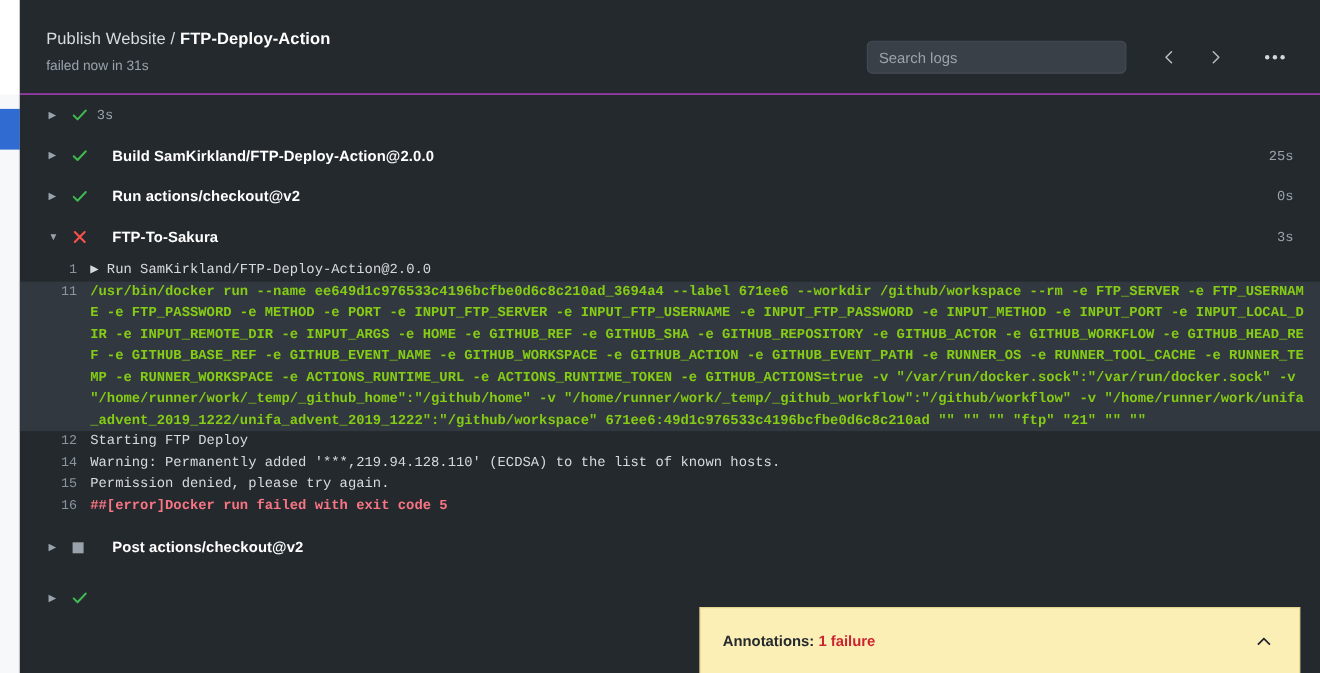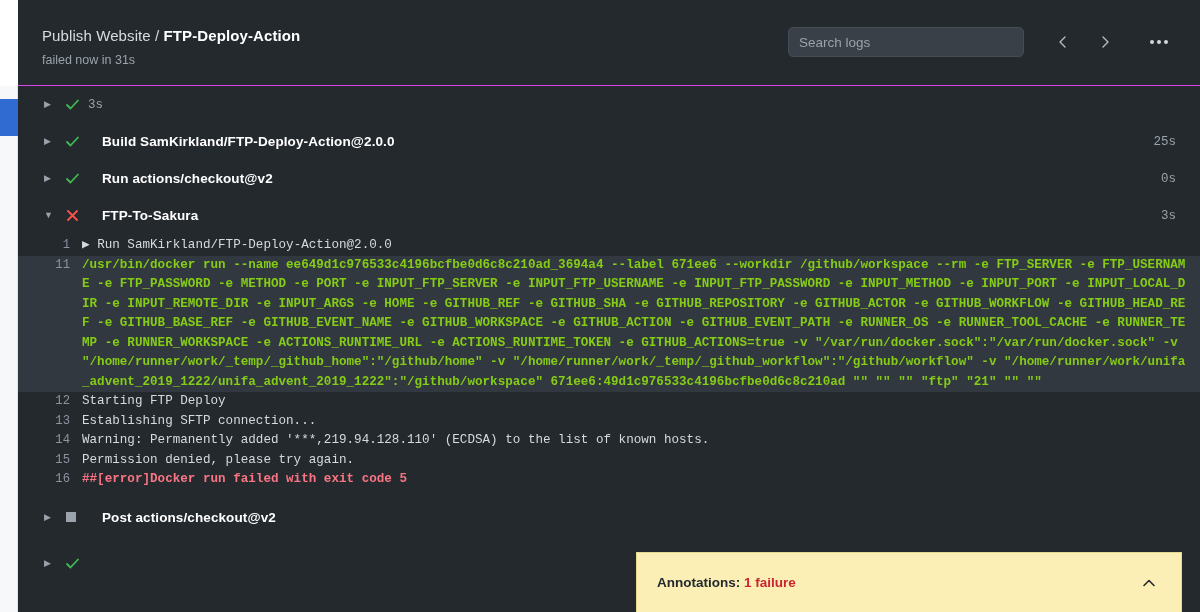--- a/index.html
+++ b/index.html
@@ -64,20 +64,21 @@
   .hdr-sub {
     margin-top: 8px;
     font-size: 12.5px;
     color: #9aa2ab;
     line-height: 15px;
   }
   .hdr-right {
     display: flex;
     align-items: center;
     gap: 12px;
+    margin-top: 10px;
   }
   .search-box {
     width: 236px; height: 30px;
     background: #3a4048;
     border: 1px solid #454c55;
     border-radius: 5px;
     color: #c3c9d0;
     font-size: 13.5px;
     font-family: "Liberation Sans", sans-serif;
     padding: 0 10px;
@@ -290,24 +291,20 @@
       </div>
       <div class="logline hl">
         <span class="ln">11</span>
         <span class="lt cmd">/usr/bin/docker run --name ee649d1c976533c4196bcfbe0d6c8c210ad_3694a4 --label 671ee6 --workdir /github/workspace --rm -e FTP_SERVER -e FTP_USERNAME -e FTP_PASSWORD -e METHOD -e PORT -e INPUT_FTP_SERVER -e INPUT_FTP_USERNAME -e INPUT_FTP_PASSWORD -e INPUT_METHOD -e INPUT_PORT -e INPUT_LOCAL_DIR -e INPUT_REMOTE_DIR -e INPUT_ARGS -e HOME -e GITHUB_REF -e GITHUB_SHA -e GITHUB_REPOSITORY -e GITHUB_ACTOR -e GITHUB_WORKFLOW -e GITHUB_HEAD_REF -e GITHUB_BASE_REF -e GITHUB_EVENT_NAME -e GITHUB_WORKSPACE -e GITHUB_ACTION -e GITHUB_EVENT_PATH -e RUNNER_OS -e RUNNER_TOOL_CACHE -e RUNNER_TEMP -e RUNNER_WORKSPACE -e ACTIONS_RUNTIME_URL -e ACTIONS_RUNTIME_TOKEN -e GITHUB_ACTIONS=true -v "/var/run/docker.sock":"/var/run/docker.sock" -v "/home/runner/work/_temp/_github_home":"/github/home" -v "/home/runner/work/_temp/_github_workflow":"/github/workflow" -v "/home/runner/work/unifa_advent_2019_1222/unifa_advent_2019_1222":"/github/workspace" 671ee6:49d1c976533c4196bcfbe0d6c8c210ad "" "" "" "ftp" "21" "" ""</span>
       </div>
       <div class="logline">
         <span class="ln">12</span>
         <span class="lt">Starting FTP Deploy</span>
       </div>
       <div class="logline">
-        <span class="ln">13</span>
-        <span class="lt">Establishing SFTP connection...</span>
-      </div>
-      <div class="logline">
         <span class="ln">14</span>
         <span class="lt">Warning: Permanently added '***,219.94.128.110' (ECDSA) to the list of known hosts.</span>
       </div>
       <div class="logline">
         <span class="ln">15</span>
         <span class="lt">Permission denied, please try again.</span>
       </div>
       <div class="logline">
         <span class="ln">16</span>
         <span class="lt err">##[error]Docker run failed with exit code 5</span>

